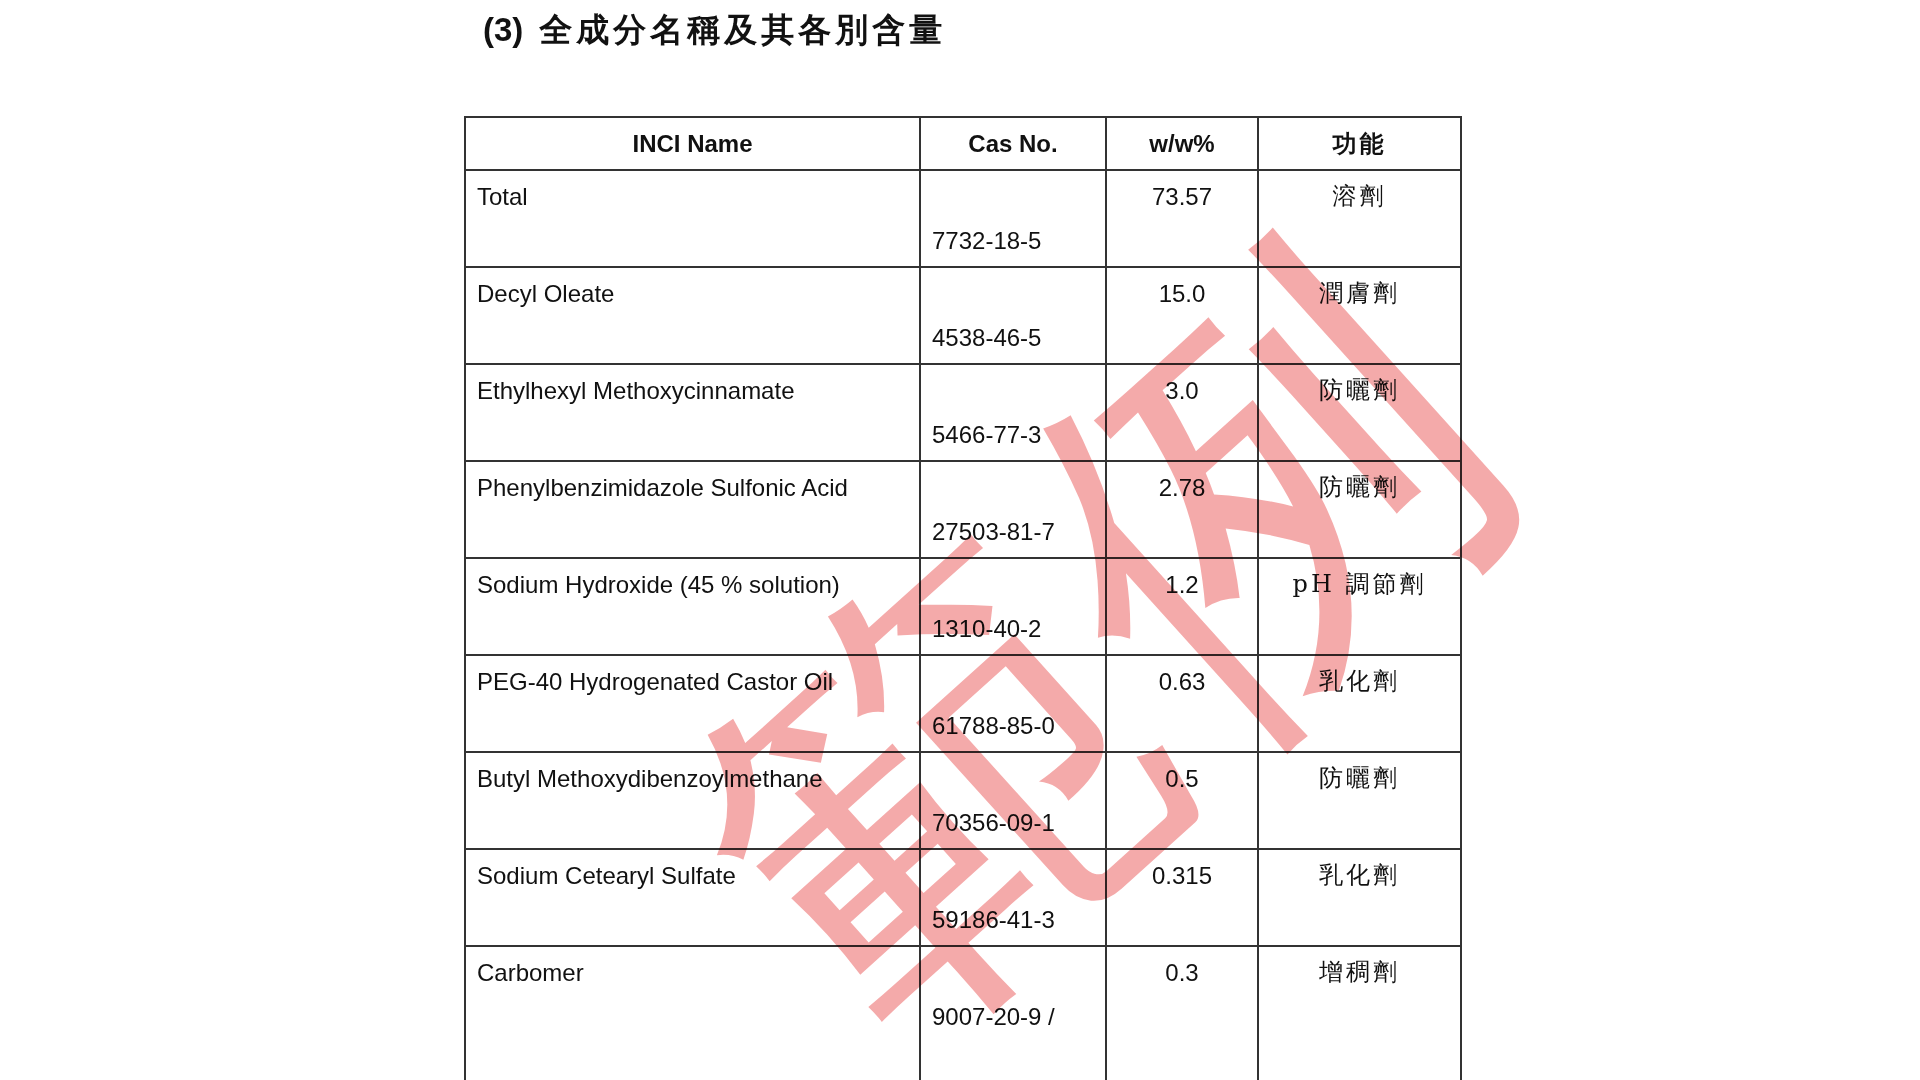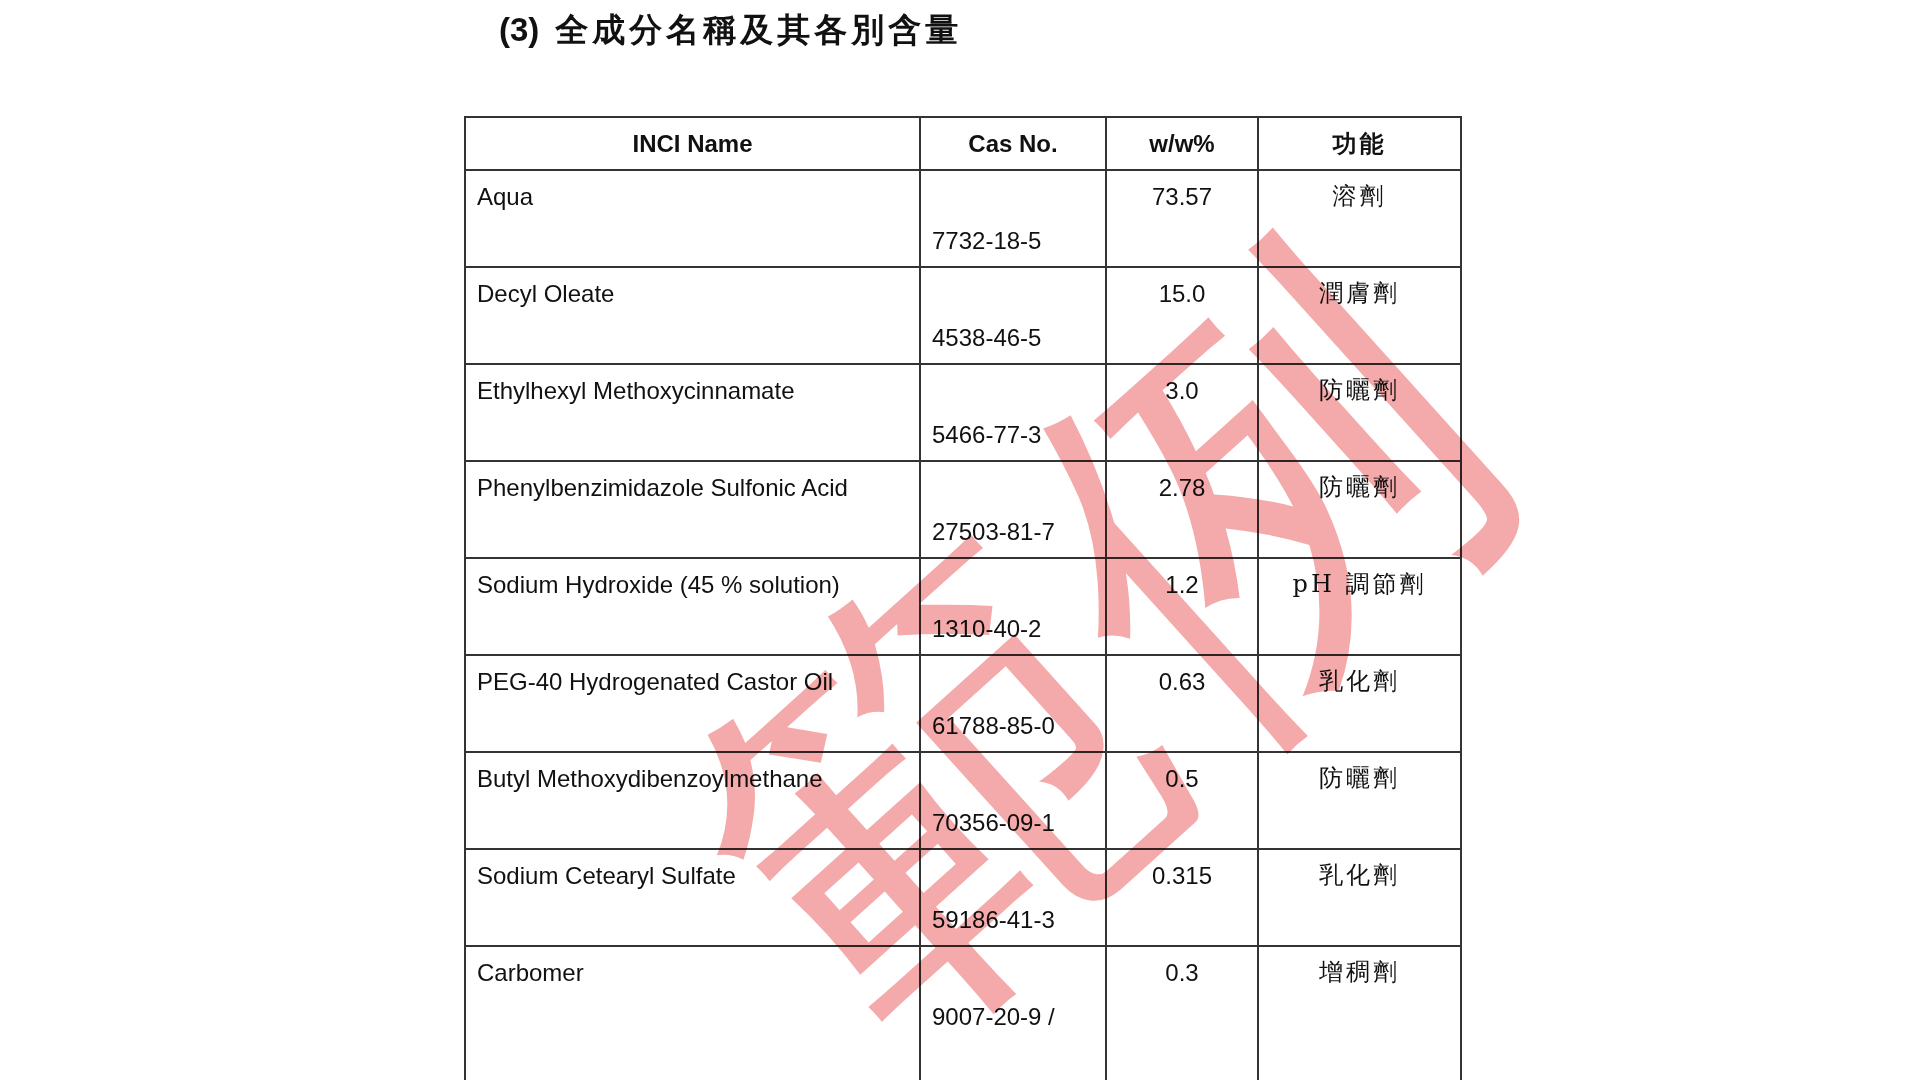--- a/index.html
+++ b/index.html
@@ -1,19 +1,19 @@
 <!DOCTYPE html>
 <html><head>
 <meta charset="utf-8">
 <style>
   html, body { margin:0; padding:0; background:#ffffff; }
   body { width:1920px; height:1080px; position:relative; overflow:hidden;
          font-family:"Liberation Sans","DejaVu Sans",sans-serif; color:#111; }
   .title { position:absolute; left:483px; top:8px; font-size:33px; font-weight:bold;
-           letter-spacing:4px; font-family:"DejaVu Serif","DejaVu Sans",serif;margin-left:16px; }
+           letter-spacing:4px; font-family:"DejaVu Serif","DejaVu Sans",serif; }
   .title .num { font-family:"Liberation Sans",sans-serif; letter-spacing:0; margin-right:16px; }
   table { position:absolute; left:464px; top:116px; border-collapse:collapse;
           width:996px; table-layout:fixed; font-size:24px; }
   td, th { border:2px solid #333; padding:4px 11px; vertical-align:top;
            line-height:43px; height:43px; }
   th { font-weight:bold; text-align:center; }
   td.c { text-align:center; }
   .fn { font-family:"DejaVu Serif",serif; letter-spacing:3px;margin-left:44px; }
   .cas-line { display:block;margin-top:44px; }
   .watermark { position:absolute; left:660px; top:420px; font-size:440px; line-height:1;
@@ -39,21 +39,21 @@
   <thead>
     <tr>
       <th>INCI Name</th>
       <th>Cas No.</th>
       <th>w/w%</th>
       <th class="fn">功能</th>
     </tr>
   </thead>
   <tbody id="tbody">
       <tr>
-        <td>Aqua</td>
+        <td>Total</td>
         <td>
           <span class="cas-line">7732-18-5</span>
         </td>
         <td class="c">73.57</td>
         <td class="c fn">溶劑</td>
       </tr>
       <tr>
         <td>Decyl Oleate</td>
         <td>
           <span class="cas-line">4538-46-5</span>

